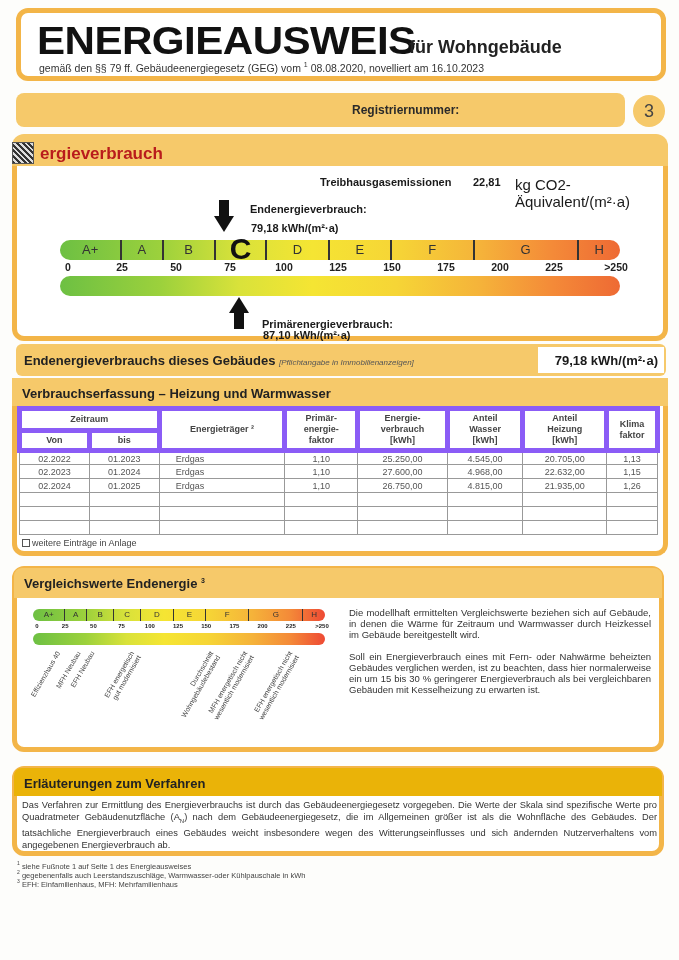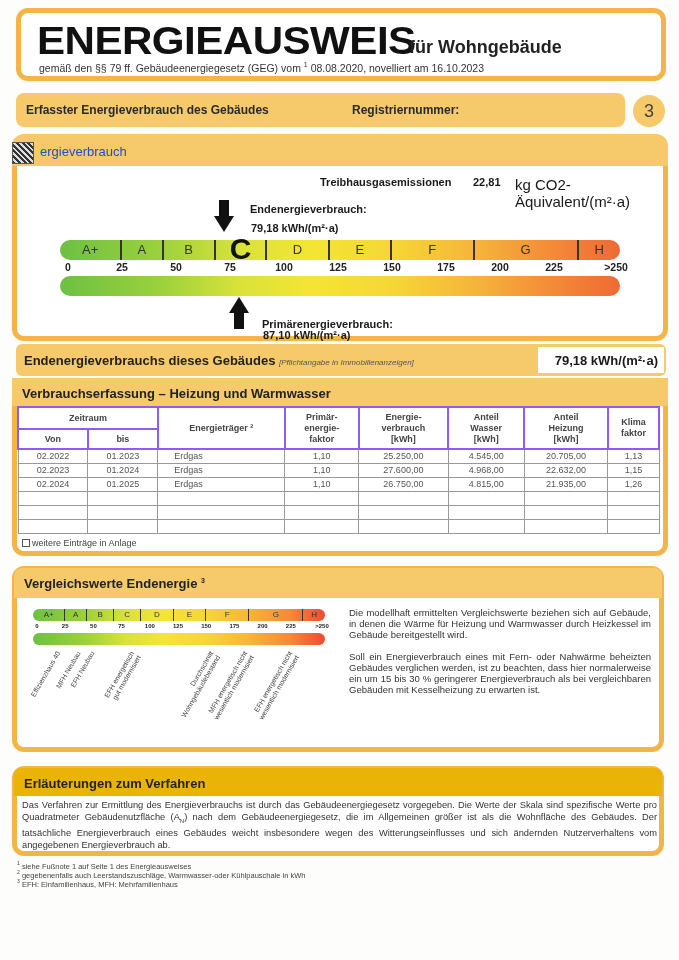--- a/index.html
+++ b/index.html
@@ -18,21 +18,21 @@
   
   .hdr-bar { left: 16px; top: 93px; width: 609px; height: 34px; background: #f6c96a; border-radius: 8px; }
   .hdr-left { position: absolute; left: 10px; top: 10px; font-size: 12px; font-weight: bold; color: #2a2a2a; }
   .hdr-reg-label { position: absolute; left: 336px; top: 10px; font-size: 12px; font-weight: bold; color: #2a2a2a; }
   .hdr-reg-val { position: absolute; left: 460px; top: 6px; width: 143px; height: 22px; background: #fff; border-radius: 3px; font-size: 12px; font-weight: bold; padding: 4px 0 0 6px; color: #111; }
   .page-num { left: 633px; top: 95px; width: 32px; height: 32px; border-radius: 50%; background: #f6c96a; font-size: 18px; color: #444; text-align: center; line-height: 32px; }
 
   
   .sec1 { left: 12px; top: 136px; width: 656px; height: 205px; border: 5px solid #f3b548; border-top: none; border-radius: 12px; background: #fff; }
   .sec1-hdr { left: 12px; top: 134px; width: 656px; height: 32px; background: #f6c96a; border-radius: 12px 12px 0 0; }
-  .sec1-title { position: absolute; left: 28px; top: 10px; font-size: 13px; font-weight: normal; color: #1d4ed8; }
+  .sec1-title { position: absolute; left: 28px; top: 10px; font-size: 17px; font-weight: bold; color: #b91c1c; }
   .qr { left: 12px; top: 142px; width: 22px; height: 22px; background:
         repeating-linear-gradient(45deg,#333 0 2px,#ddd 2px 4px),
         #888; border: 1px solid #555; }
   .ghg-label { left: 320px; top: 176px; font-size: 11px; font-weight: bold; }
   .ghg-val { left: 473px; top: 176px; font-size: 11px; font-weight: bold; }
   .ghg-unit { left: 515px; top: 176px; font-size: 15px; font-weight: normal; }
 
   .arrow-down { left: 214px; top: 200px; width: 20px; height: 32px; }
   .end-label { left: 250px; top: 203px; font-size: 11px; font-weight: bold; }
   .end-val { left: 251px; top: 222px; font-size: 11px; font-weight: bold; }
@@ -53,21 +53,21 @@
   .end-bar { left: 16px; top: 344px; width: 650px; height: 32px; background: #f6c96a; border-radius: 6px; }
   .end-bar-label { position: absolute; left: 8px; top: 9px; font-size: 13px; font-weight: bold; color: #222; }
   .end-bar-note { font-size: 8px; font-weight: normal; color: #555; font-style: italic; }
   .end-bar-val { position: absolute; right: 2px; top: 3px; width: 126px; height: 26px; background: #fff; font-size: 13px; font-weight: bold; text-align: right; padding: 6px 6px 0 0; }
 
   
   .sec2 { left: 12px; top: 378px; width: 656px; height: 178px; border: 5px solid #f3b548; border-top: none; border-radius: 0 0 12px 12px; background: #fff; }
   .sec2-hdr { left: 12px; top: 378px; width: 656px; height: 28px; background: #f6c96a; }
   .sec2-title { position: absolute; left: 10px; top: 8px; font-size: 13px; font-weight: bold; color: #222; }
   table.cons { position: absolute; left: 17px; top: 406px; width: 643px; border-collapse: collapse; font-size: 9px; color: #555; }
-  table.cons th { font-weight: bold; color: #444; border: 2px solid #8b5cf6; text-align: center; padding: 1px 2px; font-size: 9px; line-height: 11px; margin-top: 31px; }
+  table.cons th { font-weight: bold; color: #444; border: 5px solid #8b5cf6; text-align: center; padding: 1px 2px; font-size: 9px; line-height: 11px; margin-top: 31px; }
   table.cons td { border: 1px solid #999; height: 14px; padding: 0 16px; text-align: center; }
   table.cons td.left { text-align: left; }
   .more { left: 22px; top: 538px; font-size: 9px; color: #444; }
   .cb { display: inline-block; width: 8px; height: 8px; border: 1px solid #555; vertical-align: -1px; margin-right: 2px; }
 
   
   .sec3 { left: 12px; top: 566px; width: 652px; height: 186px; border: 5px solid #f3b548; border-radius: 12px; background: #fff; }
   .sec3-hdr { left: 14px; top: 568px; width: 648px; height: 30px; background: #f6c96a; border-radius: 8px 8px 0 0; }
   .sec3-title { position: absolute; left: 10px; top: 8px; font-size: 13px; font-weight: bold; color: #222; }
   .sec3-title sup { font-size: 7px; }
@@ -99,21 +99,20 @@
   <div class="title-main">ENERGIEAUSWEIS</div>
   <div class="title-sub">für Wohngebäude</div>
   <div class="title-law">
     <span>gemäß den §§ 79 ff. Gebäudeenergiegesetz (GEG) vom</span>
     <sup>1</sup>
     <span>08.08.2020, novelliert am 16.10.2023</span>
   </div>
 </div>
 
 <div class="abs hdr-bar">
-  <div class="hdr-left">Erfasster Energieverbrauch des Gebäudes</div>
   <div class="hdr-reg-label">Registriernummer:</div>
 </div>
 <div class="abs page-num">3</div>
 
 <div class="abs sec1"></div>
 <div class="abs sec1-hdr">
   <div class="sec1-title">ergieverbrauch</div>
 </div>
 <div class="abs qr"></div>
 
@@ -306,21 +305,21 @@
 gut modernisiert</div>
     <div class="ref" style="right: 471.16px; top: 650px;">Durchschnitt
 Wohngebäudebestand</div>
     <div class="ref" style="right: 437.32px; top: 650px;">MFH energetisch nicht
 wesentlich modernisiert</div>
     <div class="ref" style="right: 392.2px; top: 650px;">EFH energetisch nicht
 wesentlich modernisiert</div>
   </div>
 
 <div class="abs cmp-text">
-  <p>Die modellhaft ermittelten Vergleichswerte beziehen sich auf Gebäude, in denen die Wärme für Heizung und Warmwasser durch Heizkessel im Gebäude bereitgestellt wird.</p>
+  <p>Die modellhaft ermittelten Vergleichswerte beziehen sich auf Gebäude, in denen die Wärme für Zeitraum und Warmwasser durch Heizkessel im Gebäude bereitgestellt wird.</p>
   <p>Soll ein Energieverbrauch eines mit Fern- oder Nahwärme beheizten Gebäudes verglichen werden, ist zu beachten, dass hier normalerweise ein um 15 bis 30 % geringerer Energieverbrauch als bei vergleichbaren Gebäuden mit Kesselheizung zu erwarten ist.</p>
 </div>
 
 <div class="abs sec4"></div>
 <div class="abs sec4-hdr">
   <div class="sec4-title">Erläuterungen zum Verfahren</div>
 </div>
 <div class="abs expl">
   <span>Das Verfahren zur Ermittlung des Energieverbrauchs ist durch das Gebäudeenergiegesetz vorgegeben. Die Werte der Skala sind spezifische Werte pro Quadratmeter Gebäudenutzfläche (A</span><sub>N</sub><span>) nach dem Gebäudeenergiegesetz, die im Allgemeinen größer ist als die Wohnfläche des Gebäudes. Der tatsächliche Energieverbrauch eines Gebäudes weicht insbesondere wegen des Witterungseinflusses und sich ändernden Nutzerverhaltens vom angegebenen Energieverbrauch ab.</span>
 </div>

